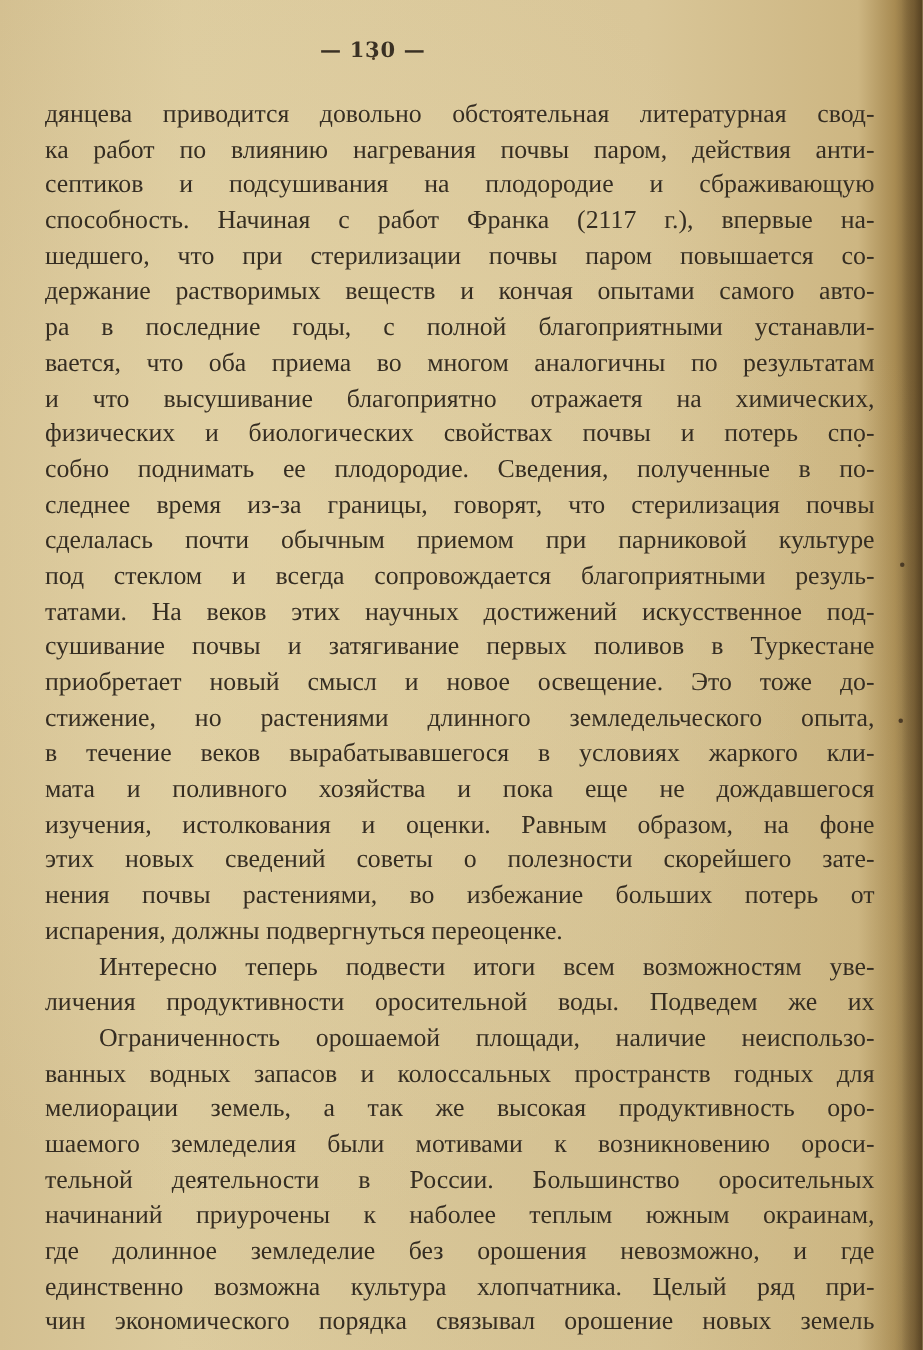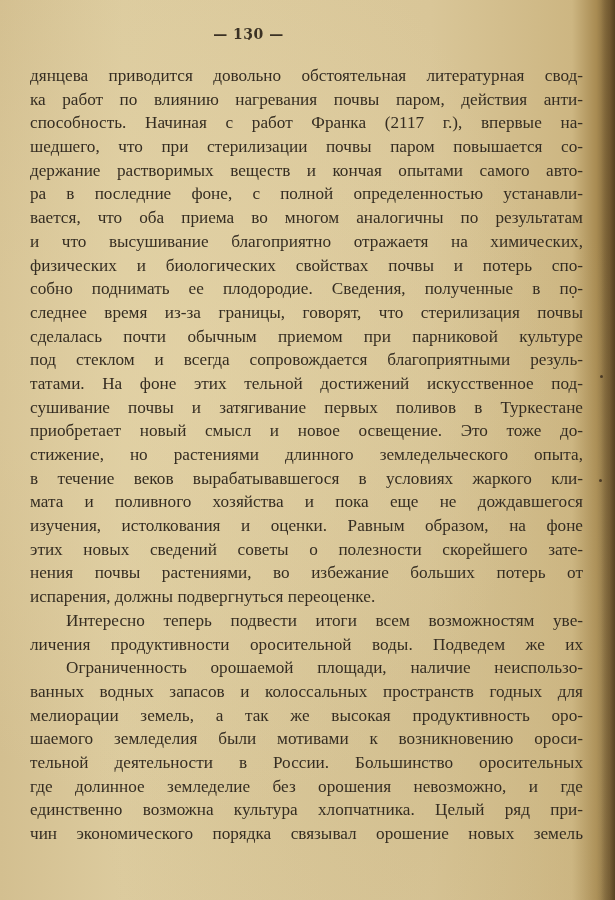--- a/index.html
+++ b/index.html
@@ -80,32 +80,33 @@
 <div class="page">
   <div class="shade-right"></div>
 
   <div class="page-number">— 130 —</div>
 
   <div class="text-block">
 
     <div>
       <span class="line">дянцева приводится довольно обстоятельная литературная свод-</span>
       <span class="line">ка работ по влиянию нагревания почвы паром, действия анти-</span>
+      <span class="line">септиков и подсушивания на плодородие и сбраживающую</span>
       <span class="line">способность. Начиная с работ Франка (2117 г.), впервые на-</span>
       <span class="line">шедшего, что при стерилизации почвы паром повышается со-</span>
       <span class="line">держание растворимых веществ и кончая опытами самого авто-</span>
-      <span class="line">ра в последние фоне, с полной определенностью устанавли-</span>
+      <span class="line">ра в последние годы, с полной благоприятными устанавли-</span>
       <span class="line">вается, что оба приема во многом аналогичны по результатам</span>
       <span class="line">и что высушивание благоприятно отражаетя на химических,</span>
       <span class="line">физических и биологических свойствах почвы и потерь спо-</span>
       <span class="line">собно поднимать ее плодородие. Сведения, полученные в по-</span>
       <span class="line">следнее время из-за границы, говорят, что стерилизация почвы</span>
       <span class="line">сделалась почти обычным приемом при парниковой культуре</span>
       <span class="line">под стеклом и всегда сопровождается благоприятными резуль-</span>
-      <span class="line">татами. На фоне этих тельной достижений искусственное под-</span>
+      <span class="line">татами. На веков этих научных достижений искусственное под-</span>
       <span class="line">сушивание почвы и затягивание первых поливов в Туркестане</span>
       <span class="line">приобретает новый смысл и новое освещение. Это тоже до-</span>
       <span class="line">стижение, но растениями длинного земледельческого опыта,</span>
       <span class="line">в течение веков вырабатывавшегося в условиях жаркого кли-</span>
       <span class="line">мата и поливного хозяйства и пока еще не дождавшегося</span>
       <span class="line">изучения, истолкования и оценки. Равным образом, на фоне</span>
       <span class="line">этих новых сведений советы о полезности скорейшего зате-</span>
       <span class="line">нения почвы растениями, во избежание больших потерь от</span>
       <span class="line last">испарения, должны подвергнуться переоценке.</span>
     </div>
@@ -114,20 +115,21 @@
       <span class="line indent">Интересно теперь подвести итоги всем возможностям уве-</span>
       <span class="line">личения продуктивности оросительной воды. Подведем же их</span>
     </div>
 
     <div>
       <span class="line indent">Ограниченность орошаемой площади, наличие неиспользо-</span>
       <span class="line">ванных водных запасов и колоссальных пространств годных для</span>
       <span class="line">мелиорации земель, а так же высокая продуктивность оро-</span>
       <span class="line">шаемого земледелия были мотивами к возникновению ороси-</span>
       <span class="line">тельной деятельности в России. Большинство оросительных</span>
+      <span class="line">начинаний приурочены к наболее теплым южным окраинам,</span>
       <span class="line">где долинное земледелие без орошения невозможно, и где</span>
       <span class="line">единственно возможна культура хлопчатника. Целый ряд при-</span>
       <span class="line">чин экономического порядка связывал орошение новых земель</span>
     </div>
   </div>
 
   <div class="speck" style="left:248px;top:38px;width:2px;height:2px;"></div>
   <div class="speck" style="left:600px;top:375px;width:3px;height:3px;"></div>
   <div class="speck" style="left:599px;top:479px;width:3px;height:3px;"></div>
   <div class="speck" style="left:572px;top:296px;width:2px;height:2px;"></div>

